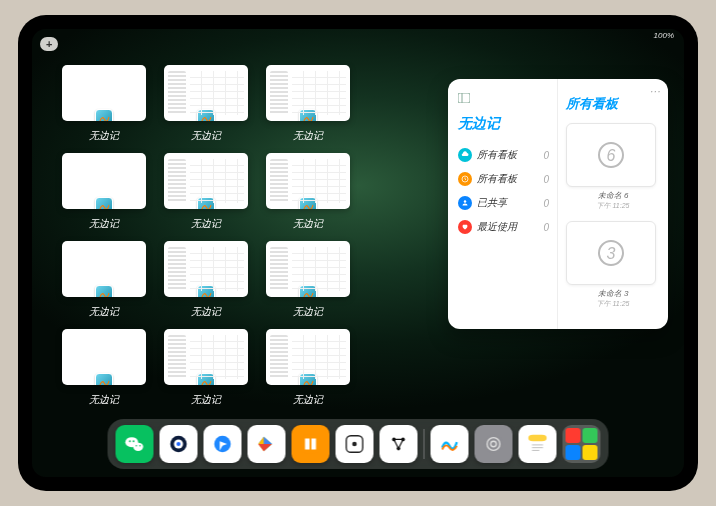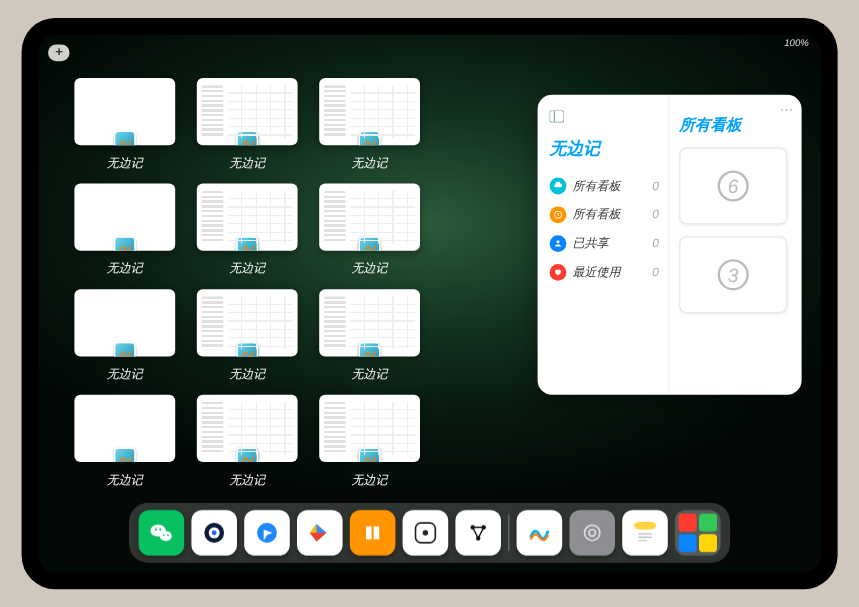--- a/index.html
+++ b/index.html
@@ -377,27 +377,35 @@
       <div class="panel-dots">⋯</div>
       <div class="panel-right-title">所有看板</div>
       <div id="boards">
             <div class="board-item">
               <div class="board-thumb">
                 <svg width="40" height="40" viewBox="0 0 40 40">
                   <circle cx="20" cy="20" r="12"></circle>
                   <text x="20" y="26" text-anchor="middle" font-size="16" fill="#bbb" stroke="none">6</text>
                 </svg>
               </div>
+              <div class="board-meta">
+                <div>未命名 6</div>
+                <div class="sub">下午 11:25</div>
+              </div>
             </div>
             <div class="board-item">
               <div class="board-thumb">
                 <svg width="40" height="40" viewBox="0 0 40 40">
                   <circle cx="20" cy="20" r="12"></circle>
                   <text x="20" y="26" text-anchor="middle" font-size="16" fill="#bbb" stroke="none">3</text>
                 </svg>
+              </div>
+              <div class="board-meta">
+                <div>未命名 3</div>
+                <div class="sub">下午 11:25</div>
               </div>
             </div>
           </div>
     </div>
   </div>
 
   <div class="dock" id="dock">
         <div class="dock-icon" style="background: rgb(7, 193, 96);">
           <svg viewBox="0 0 24 24">
             <ellipse cx="9" cy="10" rx="7" ry="5.5" fill="#fff"></ellipse>

